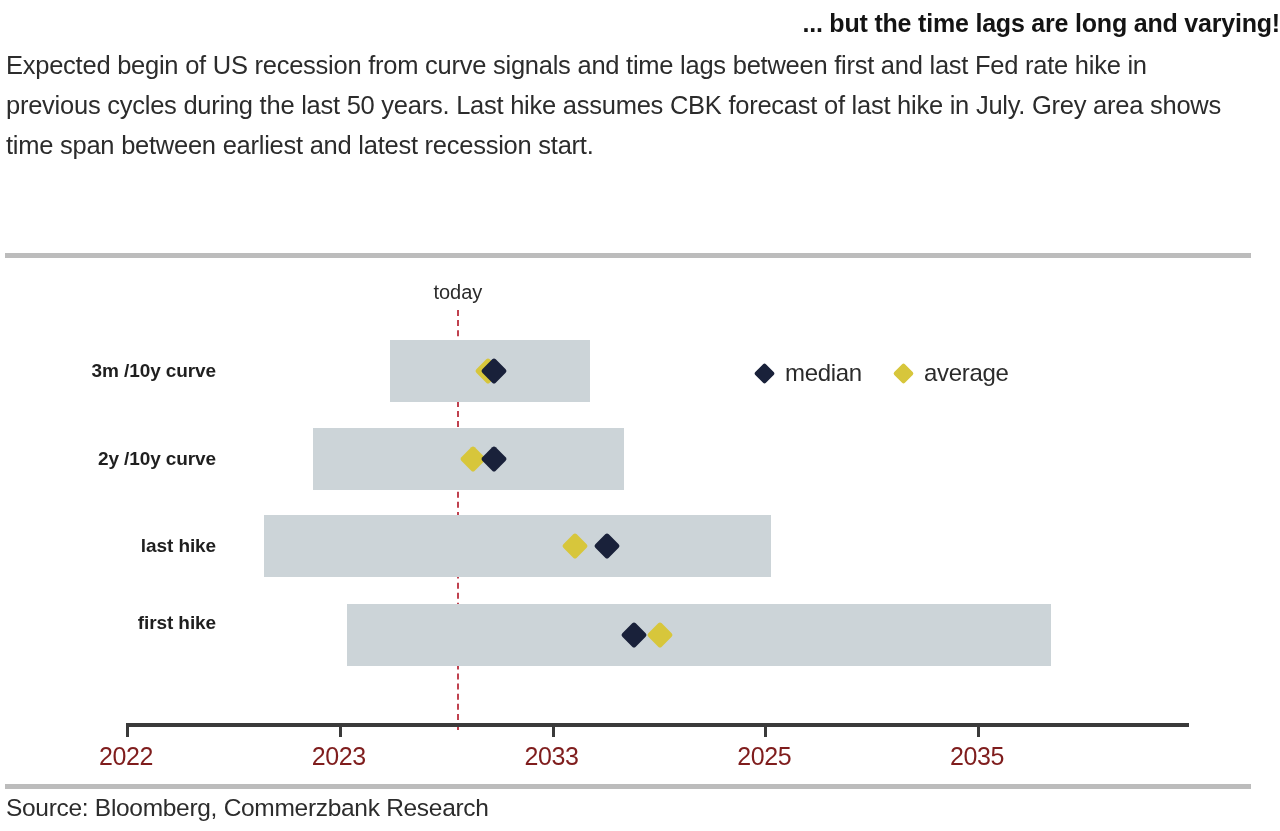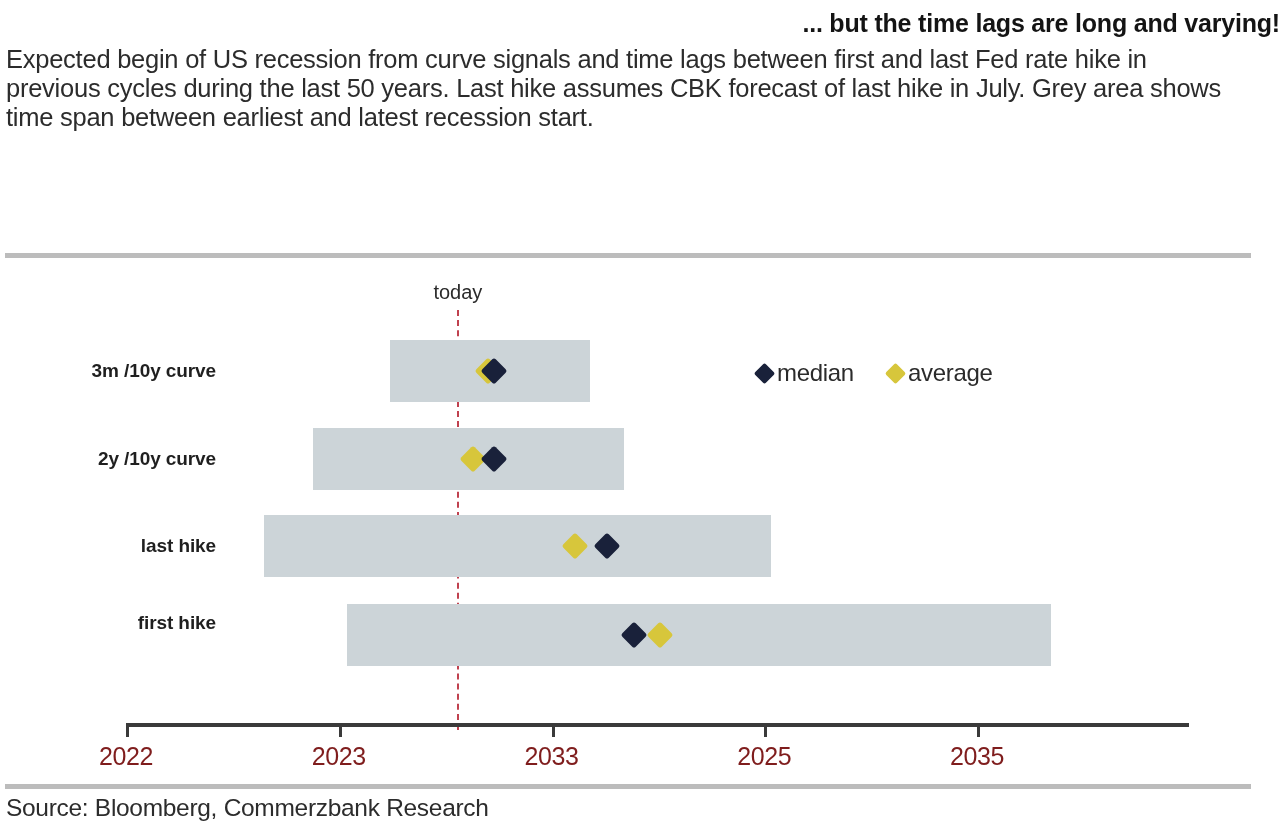--- a/index.html
+++ b/index.html
@@ -30,21 +30,21 @@
     color: #141414;
     letter-spacing: -0.2px;
     margin: 8px 0 0 6px;
     line-height: 30px;
     text-align: right;
   }
   #chart-subtitle {
     font-size: 25.5px;
     font-weight: normal;
     color: #2c2c2c;
-    line-height: 29px;
+    line-height: 40px;
     margin: 7px 0 0 6px;
     width: 1230px;
     letter-spacing: -0.25px;
   }
 
   
   .rule {
     position: absolute;
     height: 5px;
     background: #bcbcbc;
@@ -122,21 +122,21 @@
     left: 757px;
     top: 104px;
     display: flex;
     align-items: center;
     gap: 34px;
     white-space: nowrap;
   }
   .legend-item {
     display: flex;
     align-items: center;
-    gap: 5px;
+    gap: 13px;
   }
   .legend-swatch {
     width: 15px;
     height: 15px;
     transform: rotate(45deg);
     border-radius: 2px;
     flex: 0 0 auto;
   }
   .legend-swatch.median  { background: #19213a; }
   .legend-swatch.average { background: #d7c63b; }

